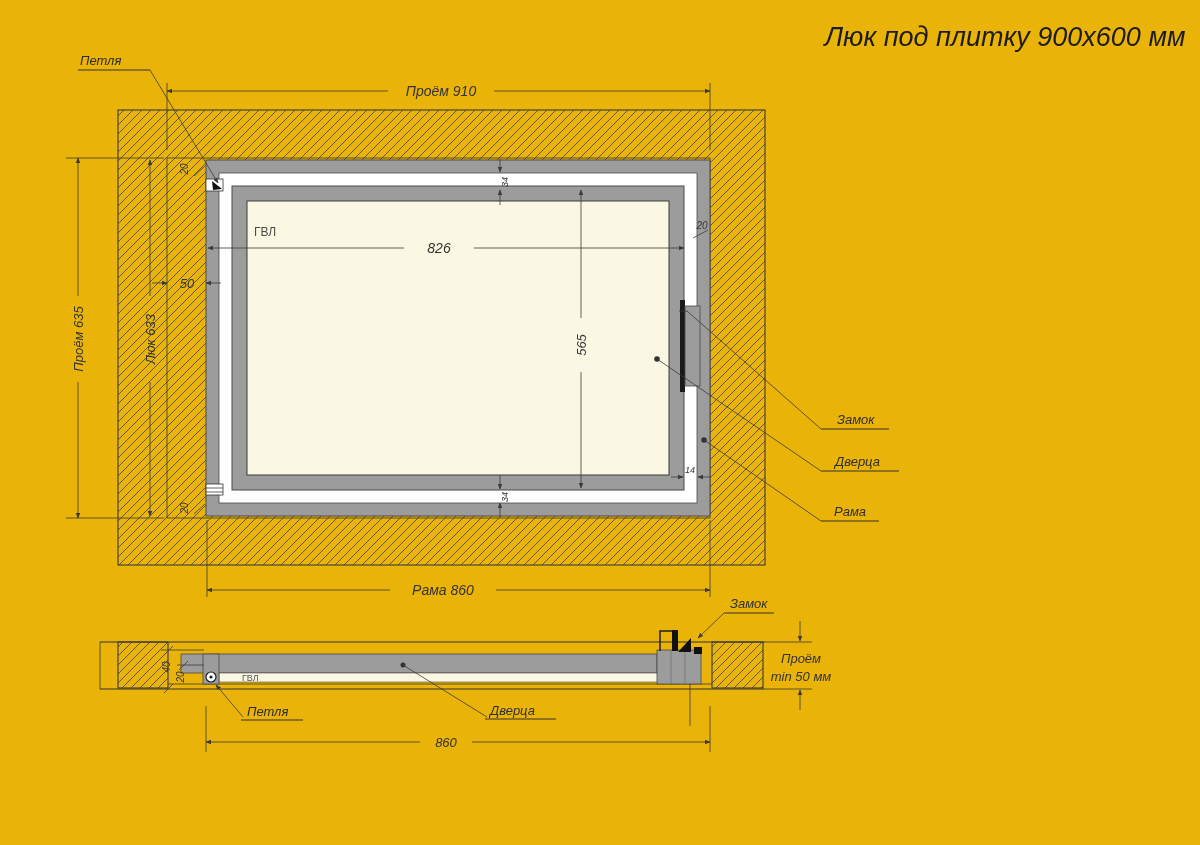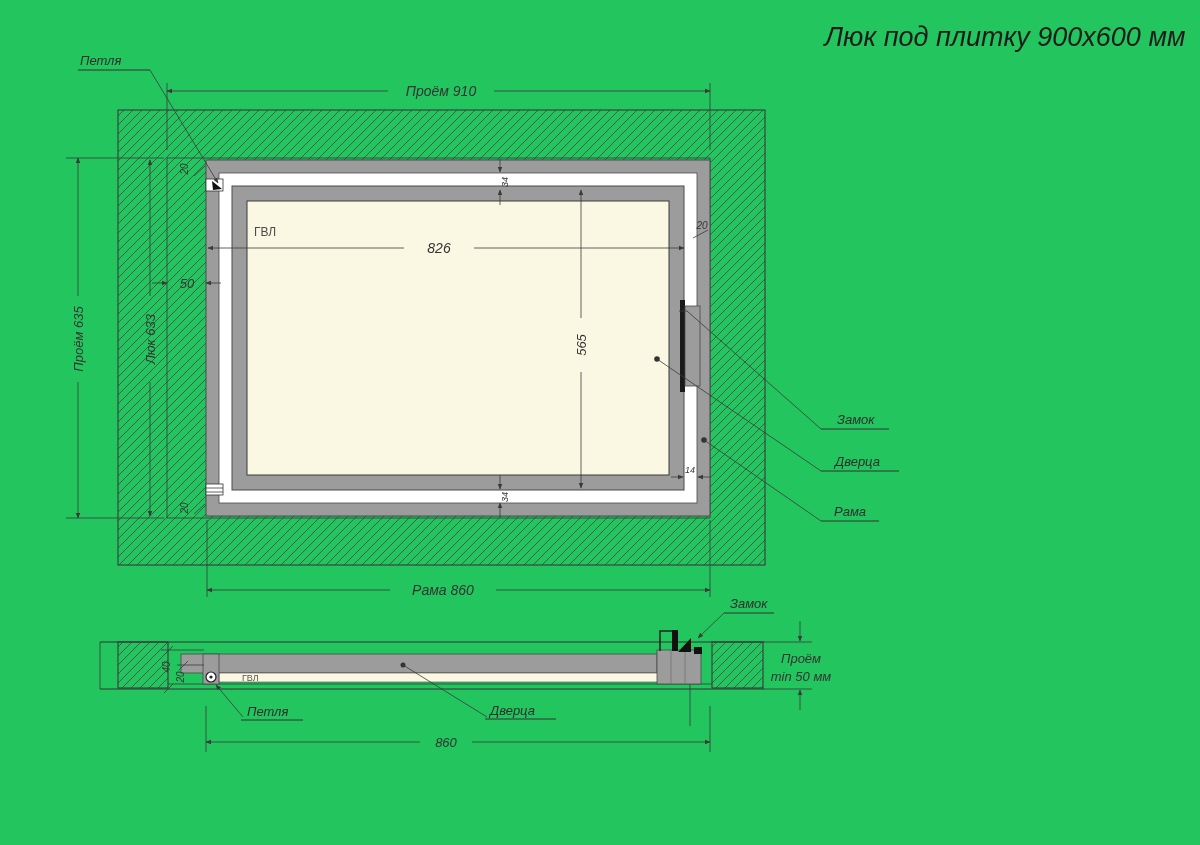--- a/index.html
+++ b/index.html
@@ -1,16 +1,16 @@
 <!DOCTYPE html>
 <html><head>
 <meta charset="utf-8">
 <style>
   html,body{margin:0;padding:0;background:#fff;}
-  .page{width:1200px;height:845px;background:#22c55e;position:relative;overflow:hidden;}
+  .page{width:1200px;height:845px;background:#eab308;position:relative;overflow:hidden;}
   svg{display:block;}
   text{font-family:"Liberation Sans",sans-serif;fill:#333;}
   .title-text{font-size:27px;font-style:italic;fill:#1c1c1c;}
   .dim{font-size:13px;font-style:italic;fill:#333;}
   .dim-lg{font-size:14px;font-style:italic;fill:#333;}
   .dim-sm{font-size:10px;font-style:italic;fill:#333;}
   .dim-xs{font-size:9px;font-style:italic;fill:#333;}
   .lbl{font-size:13px;font-style:italic;fill:#2e2e2e;}
   .gvl{font-size:12px;fill:#4a4a4a;}
   .gvl-sm{font-size:9px;fill:#555;}

